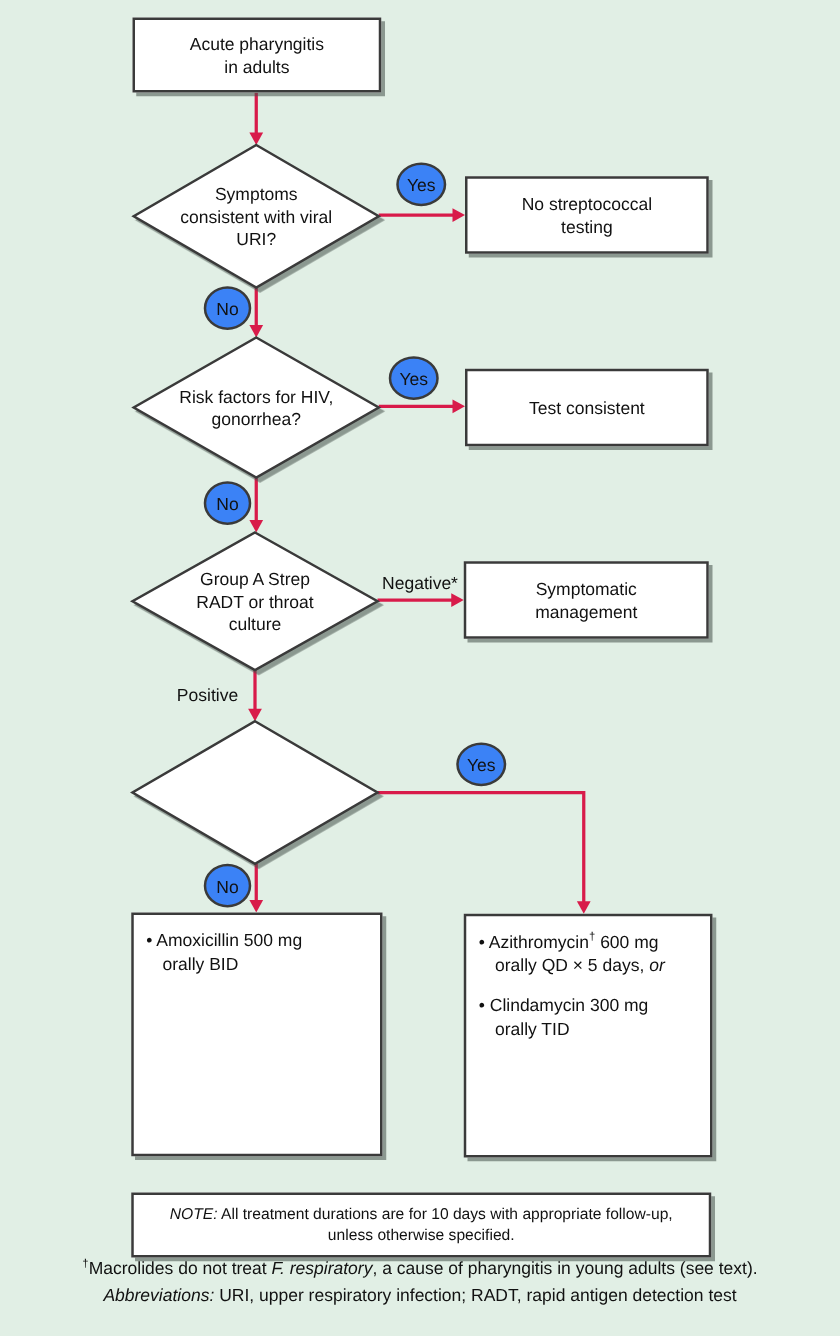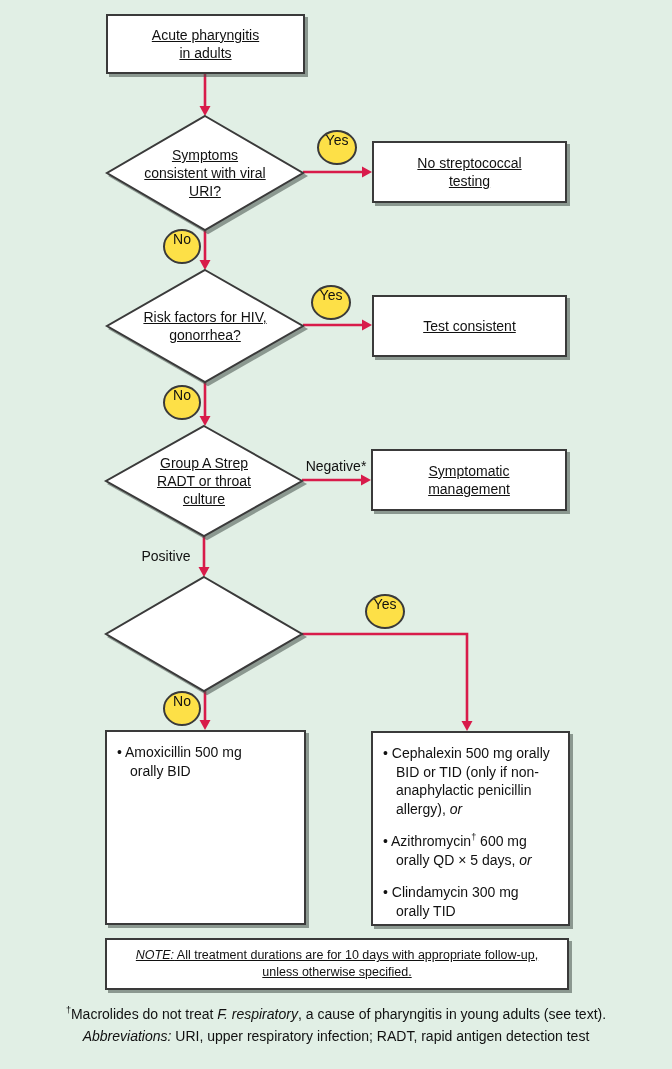--- a/index.html
+++ b/index.html
@@ -3,34 +3,34 @@
 <meta charset="utf-8">
 <style>
   html,body{margin:0;padding:0;}
   body{font-family:"Liberation Sans",sans-serif;color:#111;}
   .stage{position:relative;width:672px;height:1069px;background:#e1efe5;overflow:hidden;}
   .edges{position:absolute;left:0;top:0;z-index:1;}
   .node{position:absolute;box-sizing:border-box;background:#fff;border:2px solid #3a3a3a;
         box-shadow:3px 3px 0 rgba(70,80,74,0.55);z-index:2;
         display:flex;align-items:center;justify-content:center;text-align:center;
         font-size:14px;line-height:18px;}
-  .pre{white-space:pre-line;text-decoration:underline;}
+  .pre{white-space:pre-line;}
   .dshape{position:absolute;z-index:2;filter:drop-shadow(3px 3px 0 rgba(70,80,74,0.55));}
   .dshape polygon{fill:#fff;stroke:#3a3a3a;stroke-width:2;}
   .dlabel{position:absolute;z-index:3;display:flex;align-items:center;justify-content:center;
           text-align:center;font-size:14px;line-height:18px;}
-  .pill{position:absolute;box-sizing:border-box;background:#fde047;border:2px solid #3a3a3a;
-        border-radius:50%;z-index:4;display:flex;align-items:flex-start;justify-content:center;
+  .pill{position:absolute;box-sizing:border-box;background:#3b82f6;border:2px solid #3a3a3a;
+        border-radius:50%;z-index:4;display:flex;align-items:center;justify-content:center;
         font-size:14px;}
   .edgelabel{position:absolute;z-index:4;font-size:14px;text-align:center;}
   .treat{align-items:flex-start;justify-content:flex-start;text-align:left;
          padding:11px 4px 8px 10px;font-size:14px;line-height:18.5px;}
   .bullet-item{padding-left:13px;text-indent:-13px;white-space:pre-line;margin-bottom:14px;}
   .bullet-item:last-child{margin-bottom:0;}
-  .note{font-size:12.5px;line-height:17px;padding:4px 6px;}
+  .note{font-size:12.5px;line-height:17px;padding:4px 6px;margin-top:16px;}
   .footnotes{position:absolute;left:0;top:1003px;width:672px;z-index:2;text-align:center;
              font-size:14px;line-height:22px;white-space:pre-line;}
   sup{font-size:0.65em;line-height:0;vertical-align:super;}
   .it{font-style:italic;}
 </style>
 </head>
 <body>
 
 <div class="stage">
 
@@ -126,24 +126,20 @@
   </div>
 
   <div class="node treat" style="left:105px;top:730px;width:201px;height:195px">
     <div>
         <div class="bullet-item"><span>• Amoxicillin 500 mg
 orally BID</span></div>
       </div>
   </div>
   <div class="node treat" style="left:371px;top:731px;width:199px;height:195px">
     <div>
-        <div class="bullet-item"><span>• Cephalexin 500 mg orally
-BID or TID (only if non-
-anaphylactic penicillin
-allergy), </span><span class="it">or</span></div>
         <div class="bullet-item"><span>• Azithromycin</span><sup>†</sup><span> 600 mg
 orally QD × 5 days, </span><span class="it">or</span></div>
         <div class="bullet-item"><span>• Clindamycin 300 mg
 orally TID</span></div>
       </div>
   </div>
 
   <div class="node note" style="left:105px;top:938px;width:464px;height:52px">
     <div class="pre"><span class="it">NOTE:</span><span>  All treatment durations are for 10 days with appropriate follow-up,
 unless otherwise specified.</span></div>

